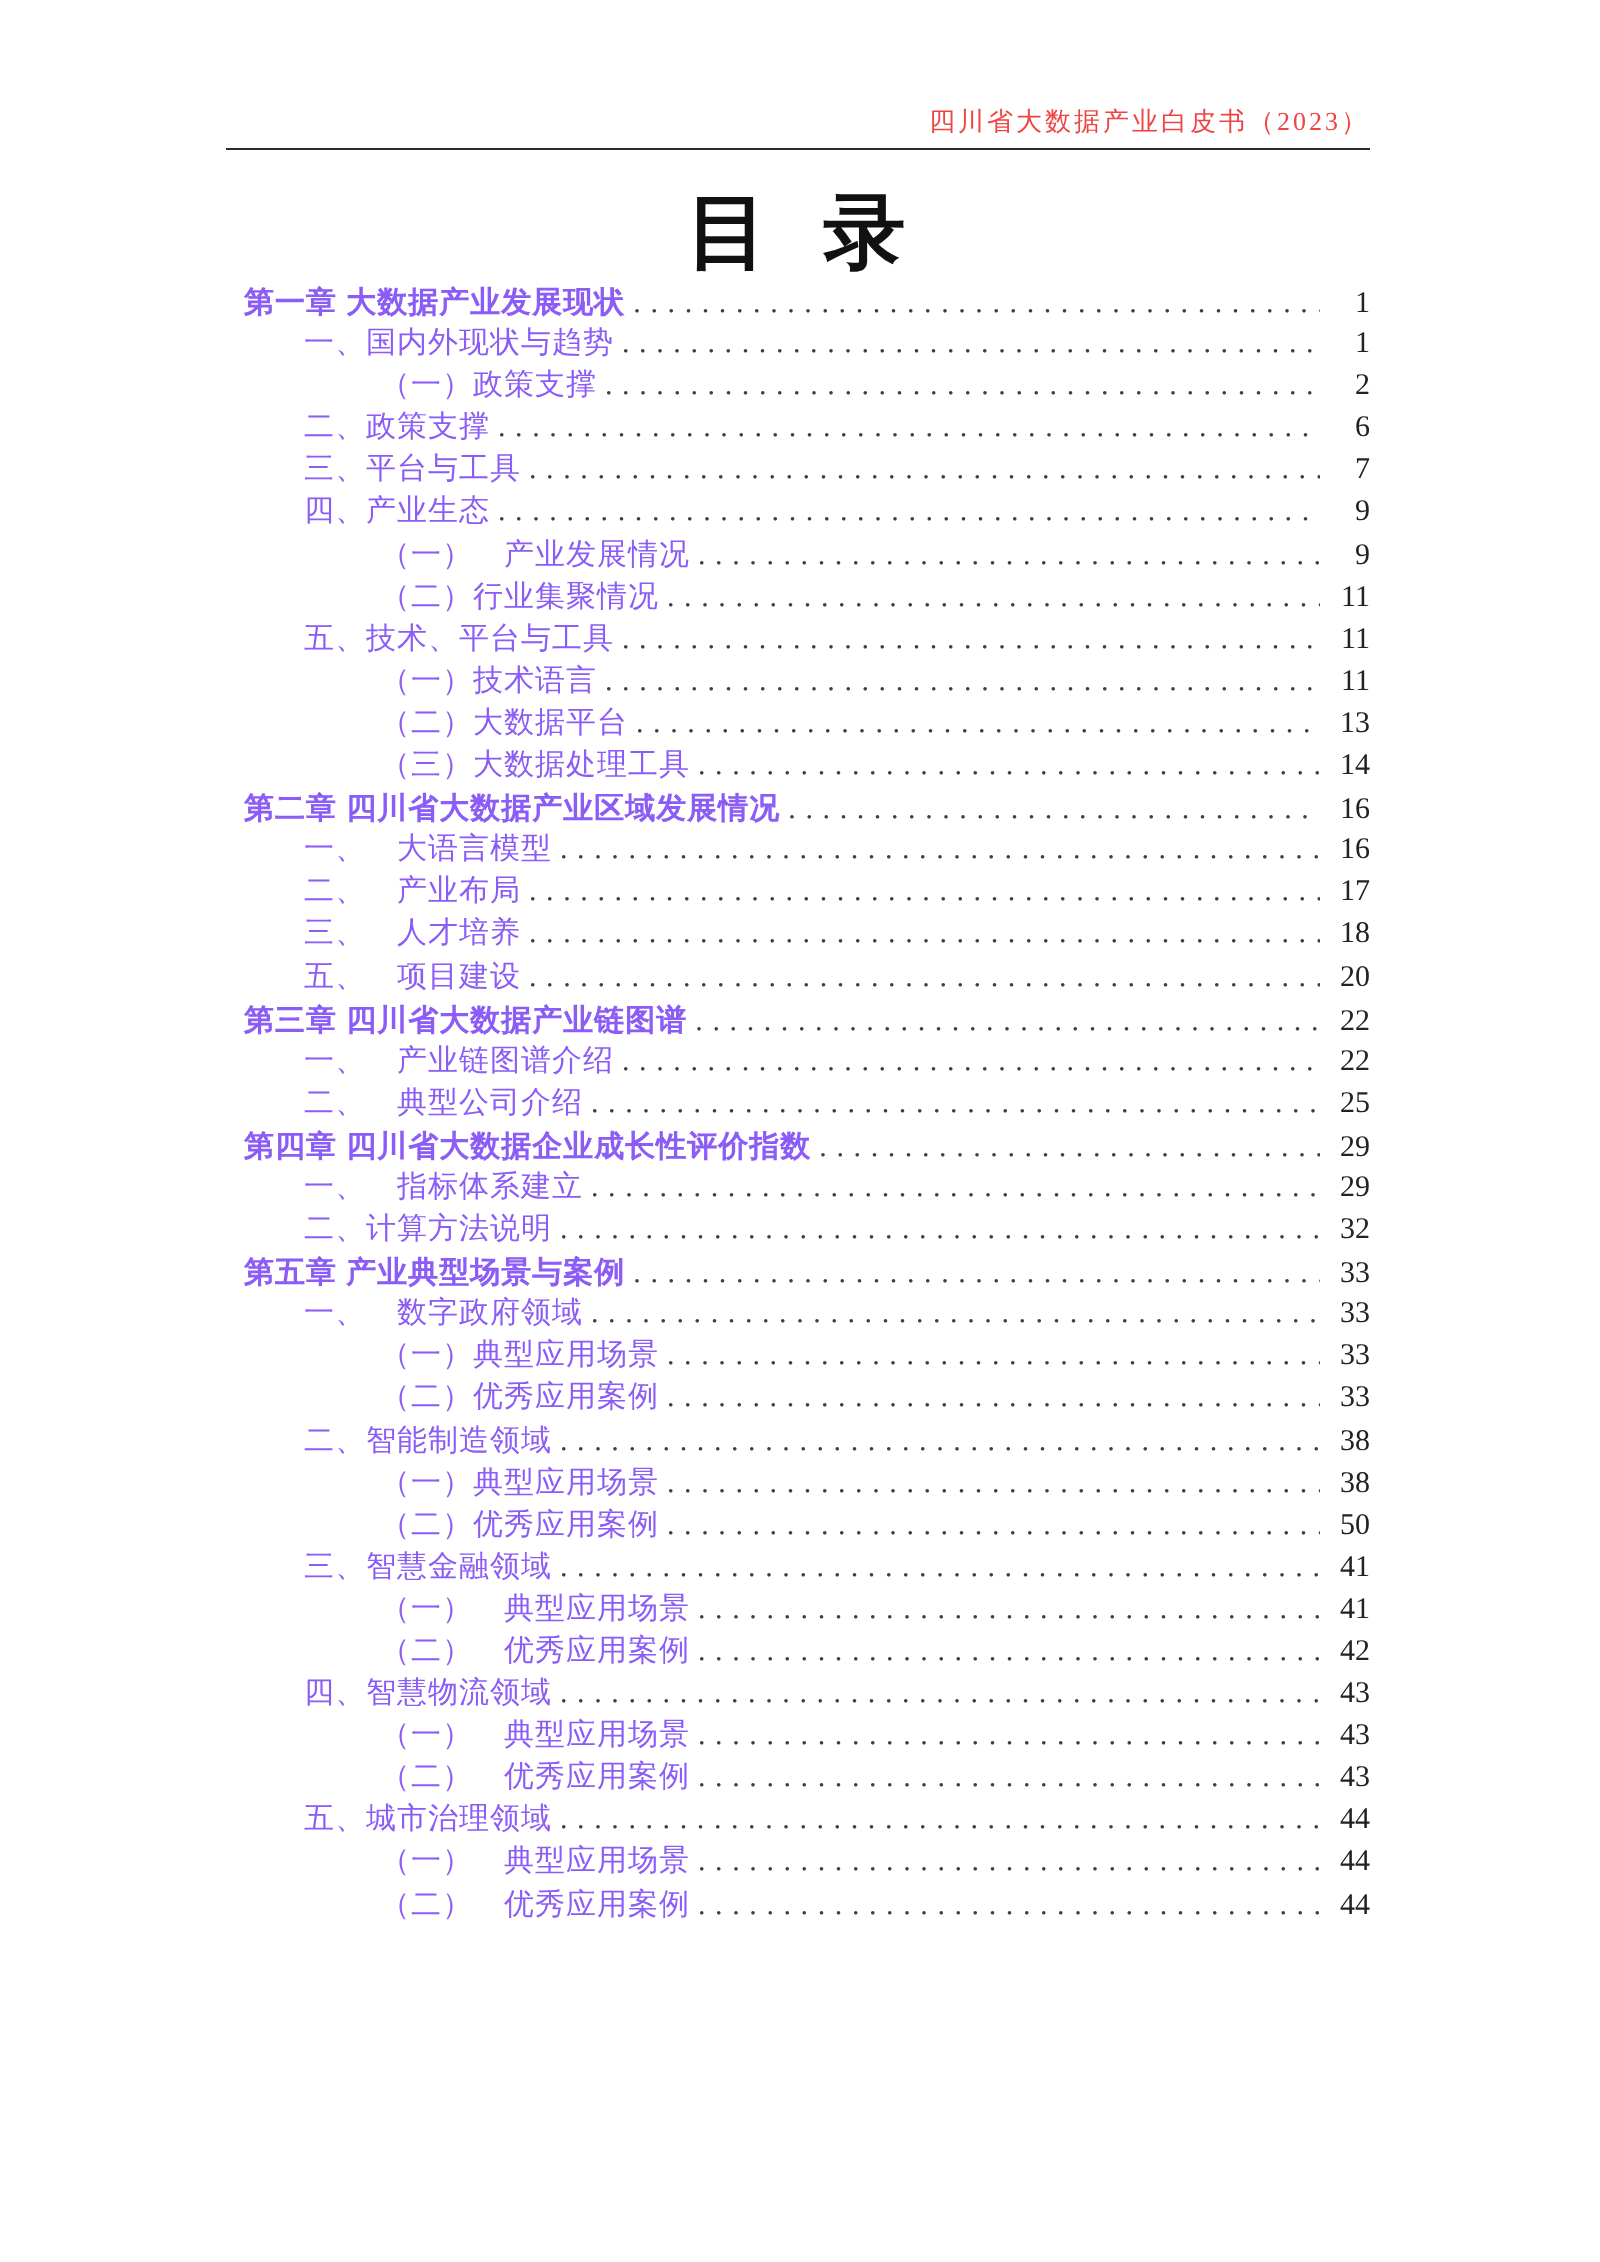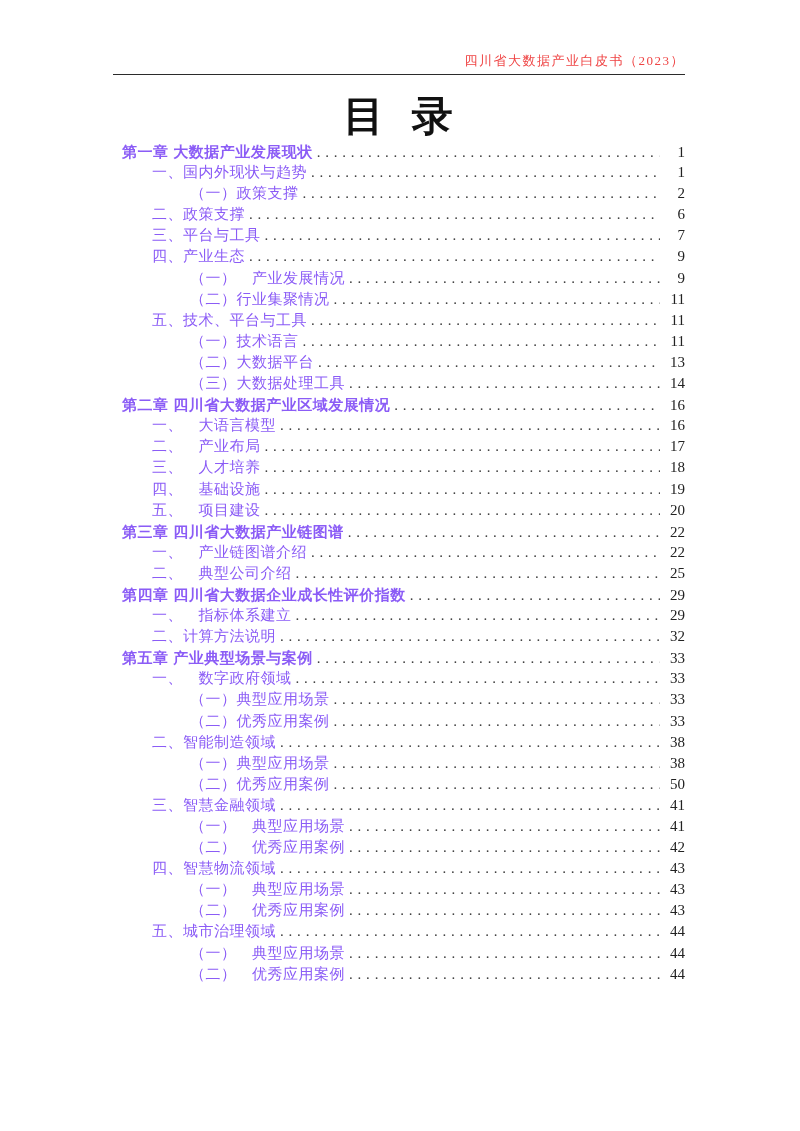--- a/index.html
+++ b/index.html
@@ -187,25 +187,20 @@
     <span class="dots"></span>
     <span class="pg">17</span>
   </div>
 
   <div class="row l1">
     <span class="label">三、　人才培养</span>
     <span class="dots"></span>
     <span class="pg">18</span>
   </div>
 
-  <div class="row l1">
-    <span class="label">四、　基础设施</span>
-    <span class="dots"></span>
-    <span class="pg">19</span>
-  </div>
 
   <div class="row l1">
     <span class="label">五、　项目建设</span>
     <span class="dots"></span>
     <span class="pg">20</span>
   </div>
 
   <div class="row chapter">
     <span class="label">第三章 四川省大数据产业链图谱</span>
     <span class="dots"></span>

